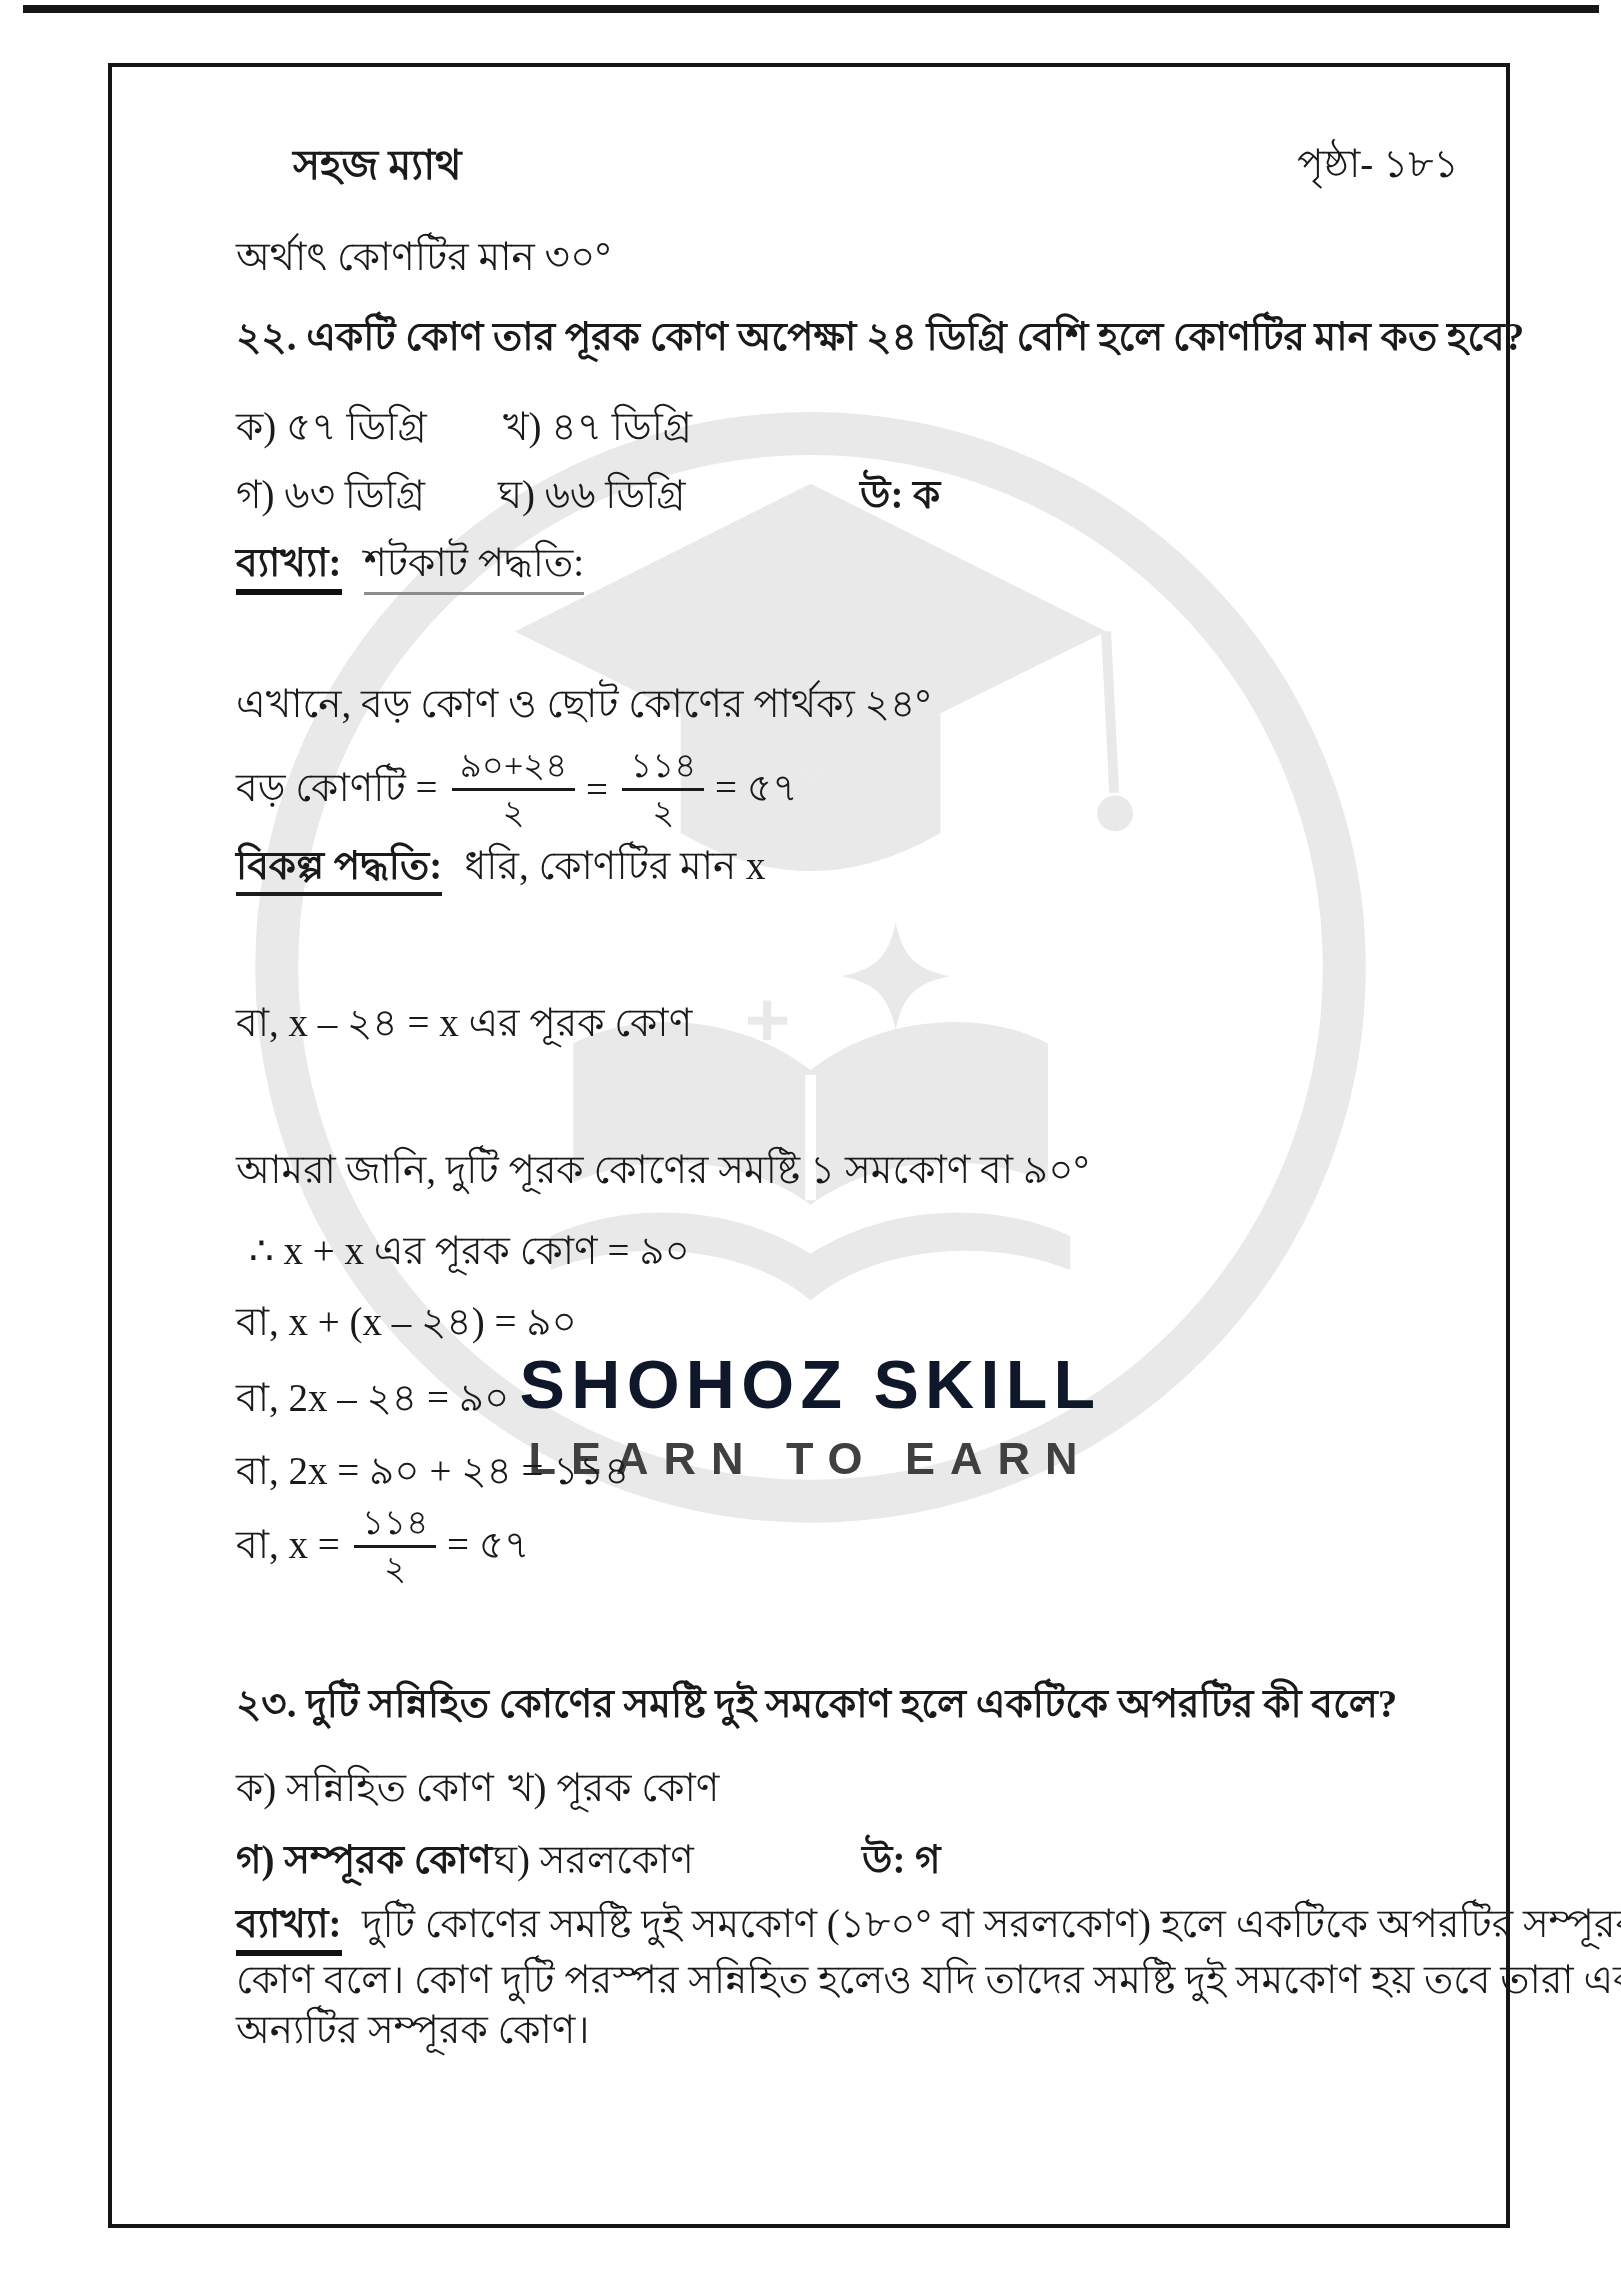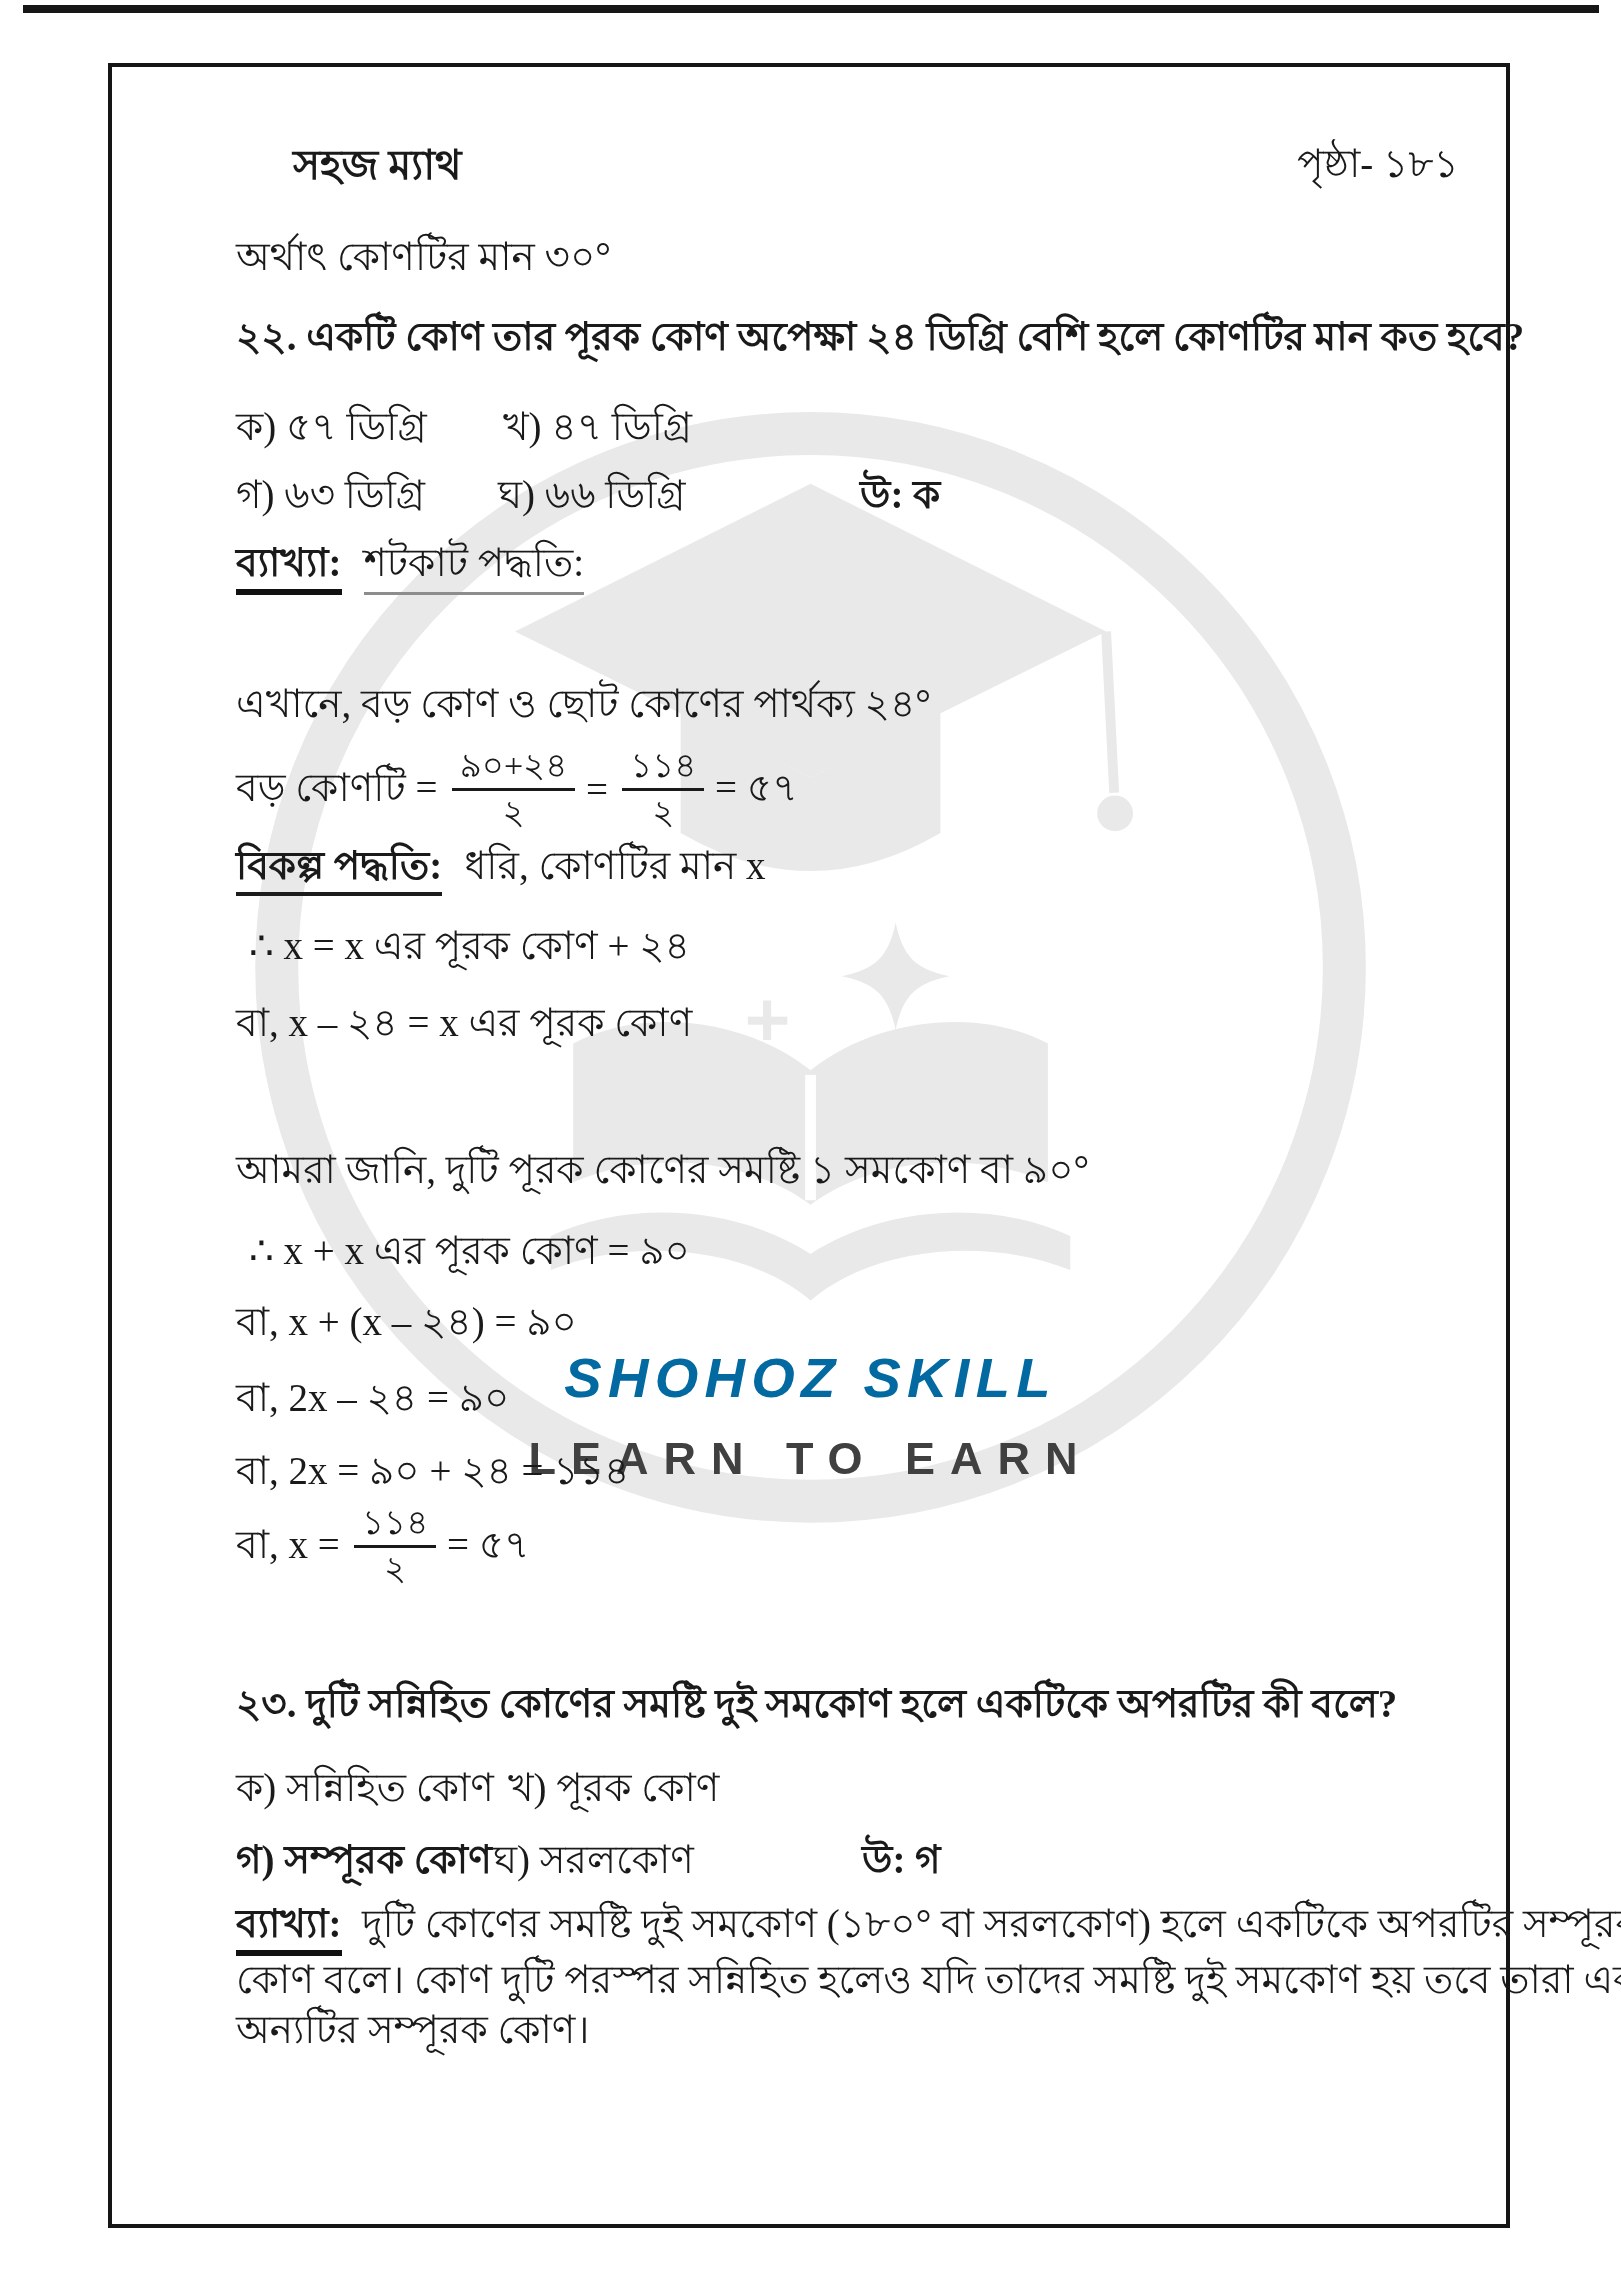--- a/index.html
+++ b/index.html
@@ -3,21 +3,21 @@
 <meta charset="utf-8">
 <style>
   html,body{margin:0;padding:0;background:#ffffff;}
   .page{position:relative;width:1622px;height:2293px;background:#ffffff;
         font-family:"Liberation Serif",serif;color:#1a1a1a;overflow:hidden;}
   .topstrip{position:absolute;left:23px;top:4.5px;width:1576px;height:8px;background:#161616;}
   .frame{position:absolute;left:108px;top:63px;width:1394px;height:2157px;border:4.5px solid #151515;}
   .wmsvg{position:absolute;left:0;top:0;width:1622px;height:2293px;pointer-events:none;}
   .wmtext{position:absolute;font-family:"Liberation Sans",sans-serif;font-weight:bold;
           text-align:center;white-space:nowrap;pointer-events:none;}
-  .wm1{left:385px;top:1345px;width:851px;font-size:56px;letter-spacing:6.3px;color:#0369a1;font-style:italic;}
+  .wm1{left:385px;top:1345px;width:851px;font-size:68px;letter-spacing:6.3px;color:#0f172a;}
   .wm2{left:385px;top:1433px;width:851px;font-size:45px;letter-spacing:15px;color:#404040;}
   .line{position:absolute;left:236px;font-size:39px;line-height:1.15;white-space:nowrap;}
   .b{font-weight:bold;}
   .hdr-title{position:absolute;left:293px;top:133px;font-size:41px;font-weight:bold;}
   .hdr-page{position:absolute;left:1297px;top:133px;font-size:39px;}
   .expl-label{font-weight:bold;border-bottom:6.3px solid #111111;padding-bottom:2.7px;display:inline-block;text-align:right;}
   .shortcut-label{border-bottom:3.6px solid #8d8d8d;padding-bottom:6.3px;margin-left:12.5px;display:inline-block;}
   .alt-label{font-weight:bold;border-bottom:4.5px solid #1c1c1c;padding-bottom:2.7px;display:inline-block;margin-right:12.5px;}
   .eqline{position:absolute;left:236px;display:flex;align-items:center;font-size:39px;white-space:nowrap;}
   .eqline > span{margin-right:10.7px;}
@@ -92,21 +92,20 @@
       <span class="fd">২</span>
     </span>
     <span>= ৫৭</span>
   </div>
 
   <div class="line" style="top:844px;">
     <span class="alt-label">বিকল্প পদ্ধতি:</span>
     <span>ধরি, কোণটির মান x</span>
   </div>
 
-  <div class="line" style="left:249px;top:924px;">∴ x = x এর পূরক কোণ + ২৪</div>
   <div class="line" style="top:1001px;">বা, x – ২৪ = x এর পূরক কোণ</div>
   <div class="line" style="top:1148px;">আমরা জানি, দুটি পূরক কোণের সমষ্টি ১ সমকোণ বা ৯০°</div>
   <div class="line" style="left:249px;top:1229px;">∴ x + x এর পূরক কোণ = ৯০</div>
   <div class="line" style="top:1300px;">বা, x + (x – ২৪) = ৯০</div>
   <div class="line" style="top:1376px;">বা, 2x – ২৪ = ৯০</div>
   <div class="line" style="top:1449px;">বা, 2x = ৯০ + ২৪ = ১১৪</div>
 
   <div class="eqline" style="top:1488px;height:116px;">
     <span>বা, x =</span>
     <span class="frac">

